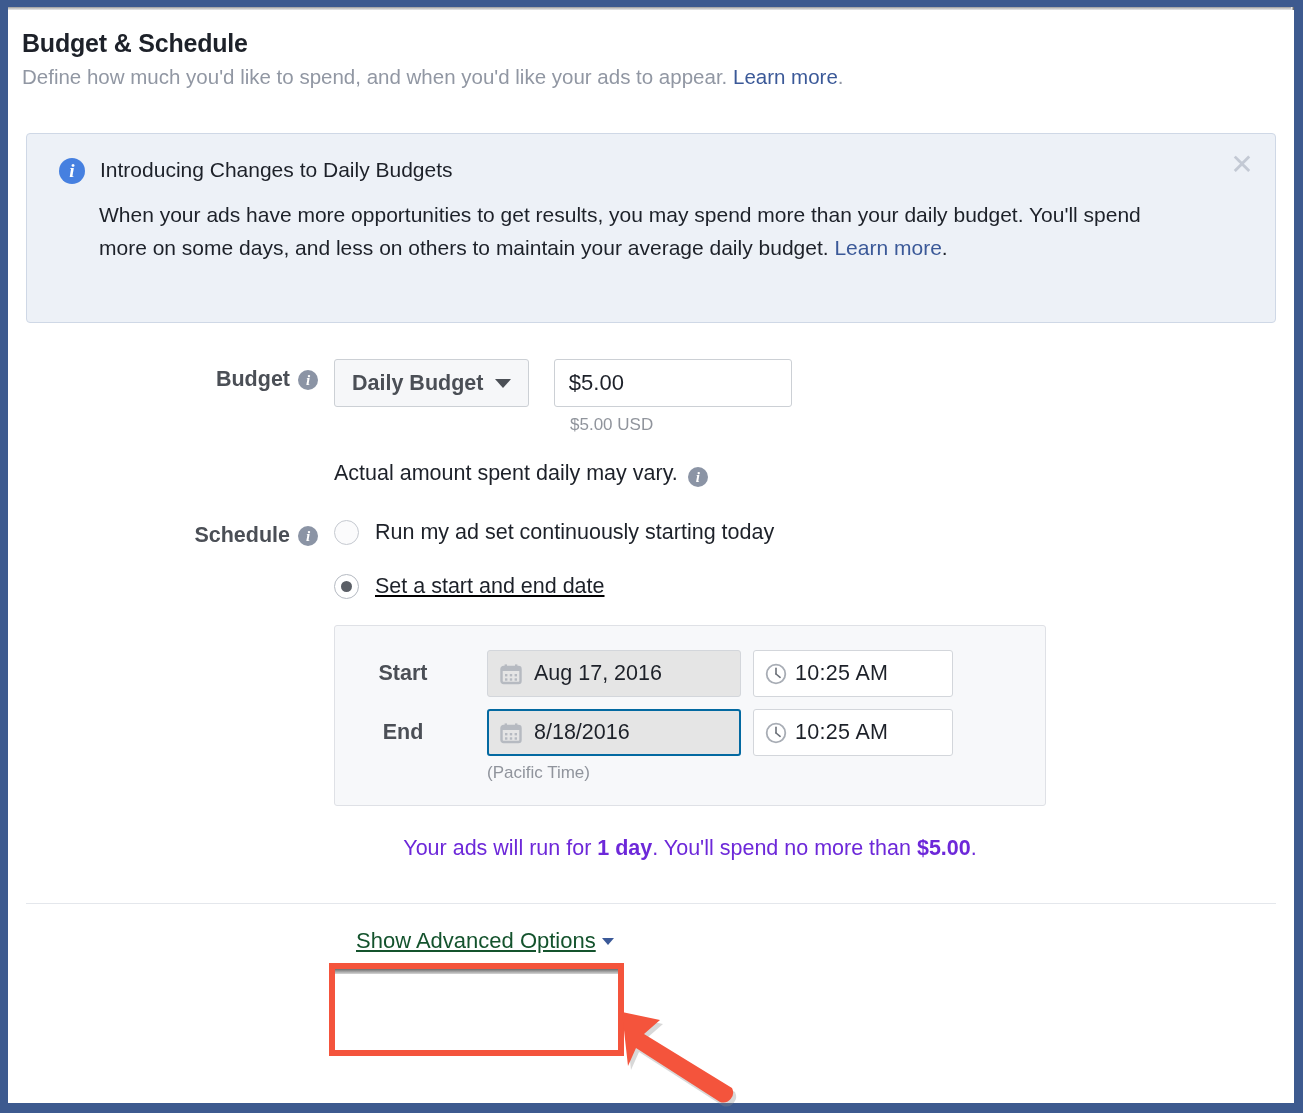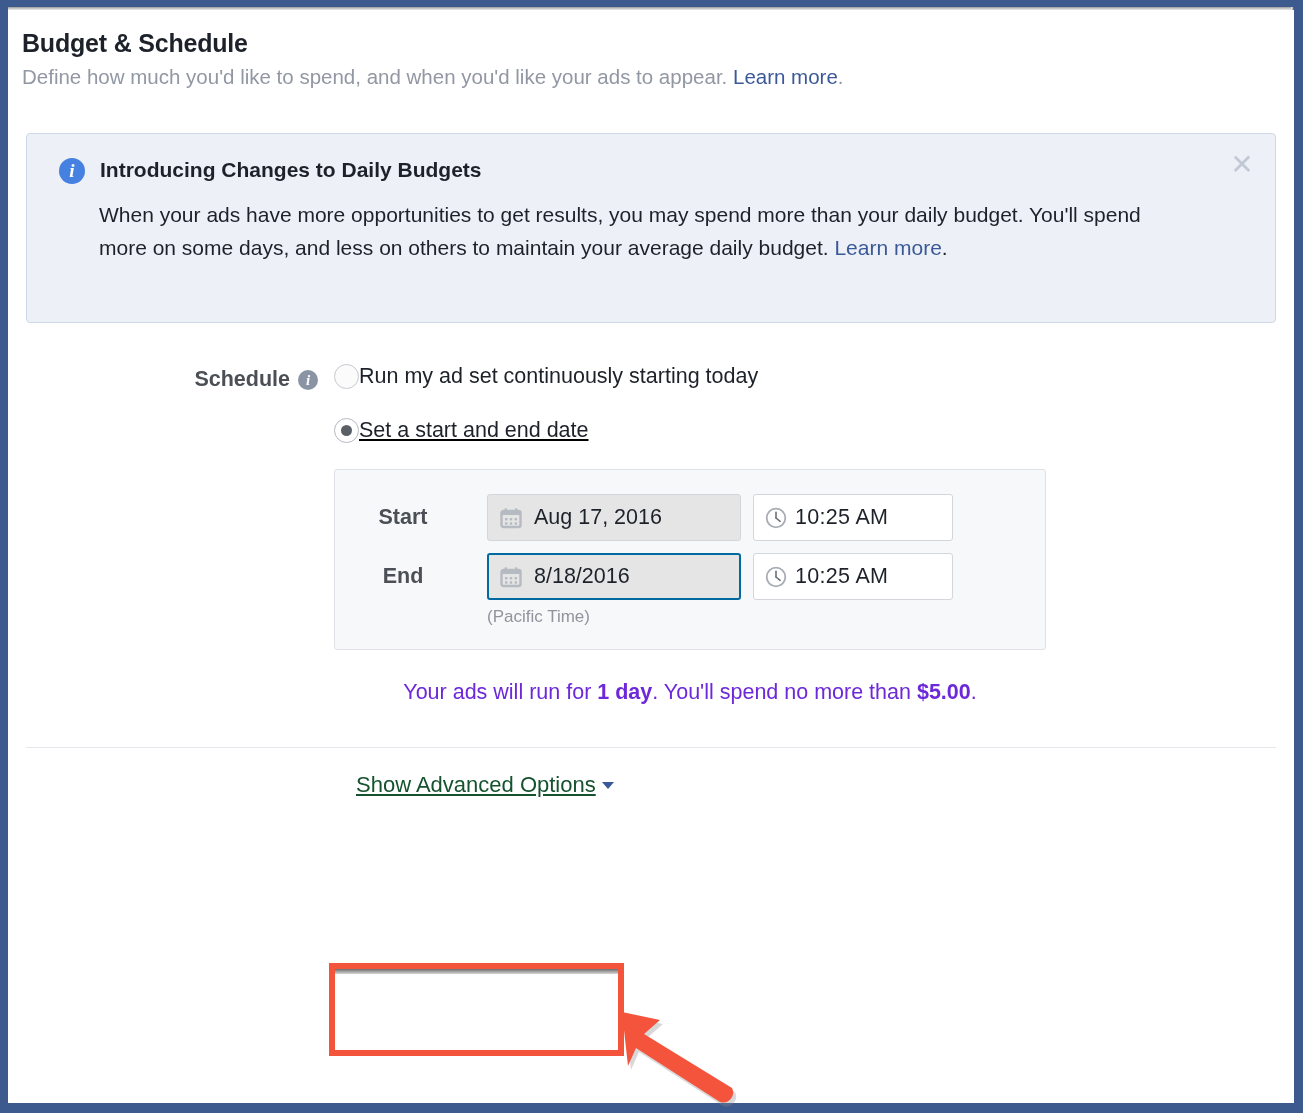--- a/index.html
+++ b/index.html
@@ -86,21 +86,21 @@
     font-weight: bold;
     font-size: 19px;
     line-height: 26px;
     text-align: center;
     margin-top: 2px;
     margin-left: 8px;
   }
   .banner-title {
     margin-left: 15px;
     font-size: 21px;
-    font-weight: bold;
+    font-weight: normal;
     color: #1d2129;
     line-height: 28px;
   }
   .banner-body {
     margin: 14px 0 0 48px;
     font-size: 21px;
     line-height: 33px;
     color: #1d2129;
     max-width: 1080px;
   }
@@ -218,20 +218,21 @@
   .radio.checked::after {
     content: "";
     position: absolute;
     left: 50%; top: 50%;
     width: 11px; height: 11px;
     margin: -5.5px 0 0 -5.5px;
     border-radius: 50%;
     background: #5b5f66;
   }
   .radio-label {
+    margin-left: 16px;
     font-size: 21.5px;
     color: #1d2129;
   }
 
   
   .date-panel {
     margin-top: 22px;
     margin-left: 0;
     width: 712px;
     background: #f7f8fa;
@@ -382,20 +383,38 @@
       </div>
       <div class="banner-body">
         <span>When your ads have more opportunities to get results, you may spend more than your daily budget. You'll spend more on some days, and less on others to maintain your average daily budget.</span>
         <a class="link" href="#">Learn more</a><span>.</span>
       </div>
       <div class="banner-close">✕</div>
     </div>
 
     <div class="form">
 
+      <div class="form-row">
+        <div class="field-label">
+          <span>Budget</span><span class="info-dot">i</span>
+        </div>
+        <div class="field-controls">
+          <div>
+            <div class="select-btn">
+              <span>Daily Budget</span>
+              <span class="caret"></span>
+            </div>
+            <div class="amount-input" placeholder="$0.00">$5.00</div>
+          </div>
+          <div class="amount-sub">$5.00 USD</div>
+          <div class="vary-note">
+            <span>Actual amount spent daily may vary.</span><span class="info-dot inline">i</span>
+          </div>
+        </div>
+      </div>
 
       <div class="form-row" style="margin-top:28px;">
         <div class="field-label">
           <span>Schedule</span><span class="info-dot">i</span>
         </div>
         <div class="field-controls">
 
           <div class="radio-line">
             <span class="radio"></span>
             <span class="radio-label">Run my ad set continuously starting today</span>

